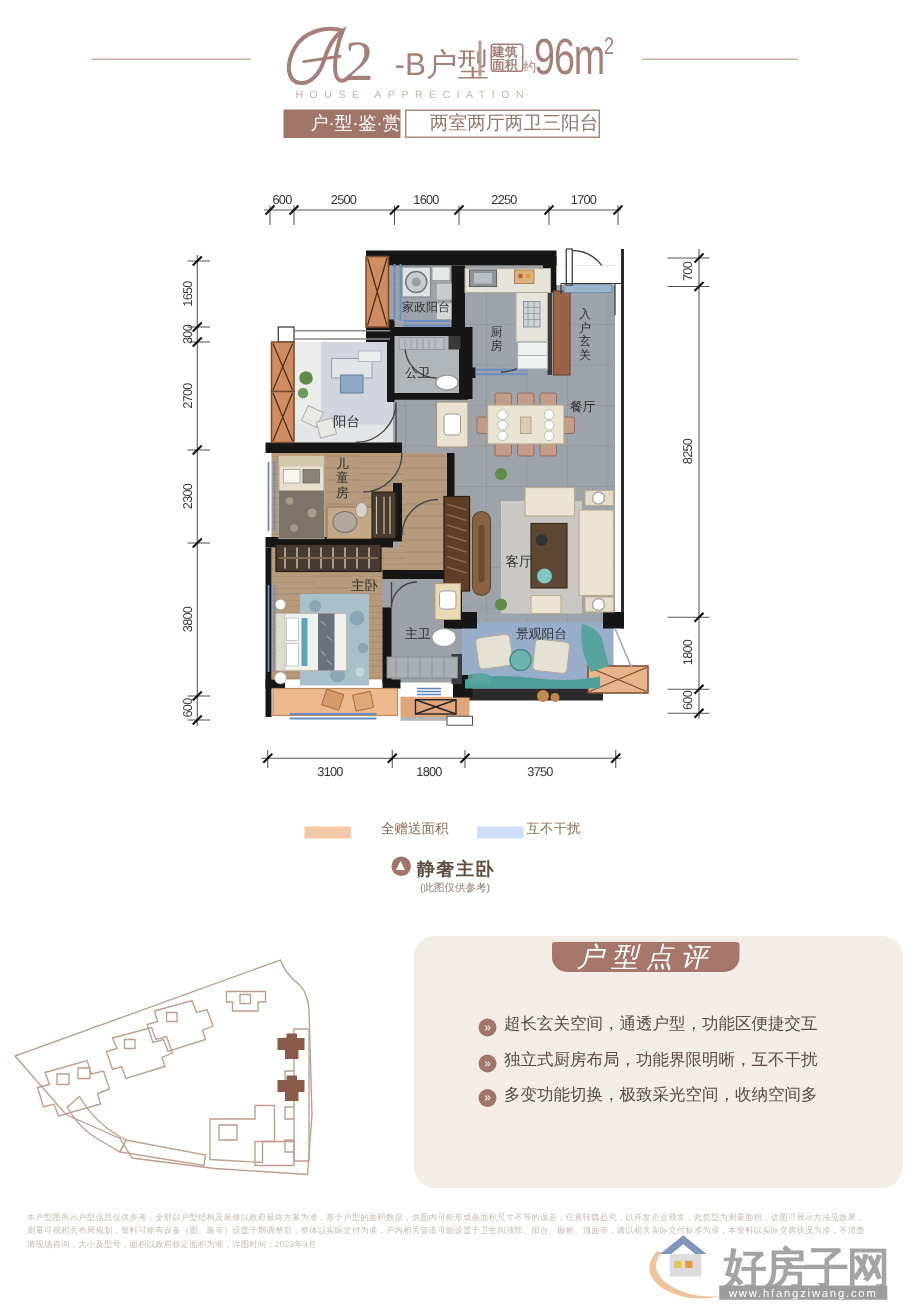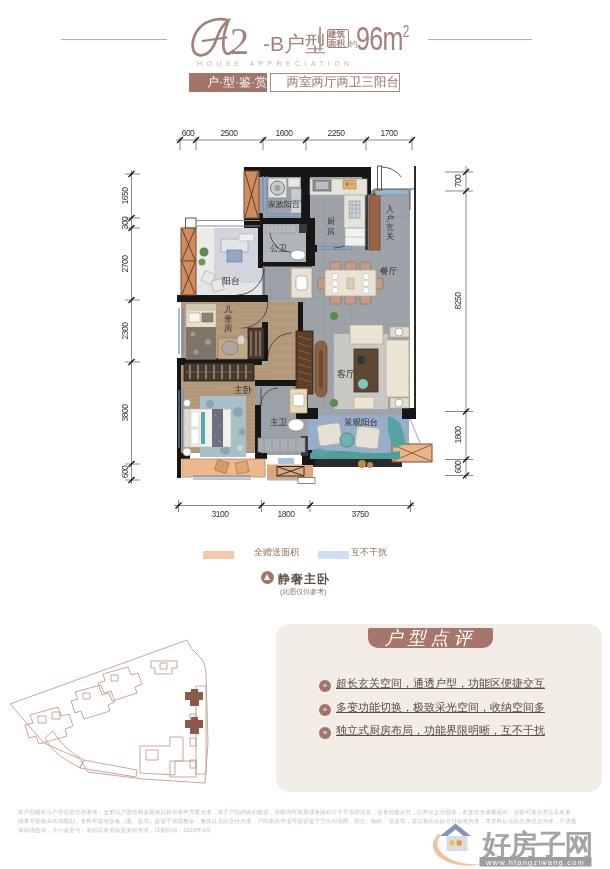--- a/index.html
+++ b/index.html
@@ -344,24 +344,24 @@
     <path d="M170 131 h26 v16 h-26 z"></path>
   </g>
   <g fill="#8a5a4a">
     <path d="M185 62 h6 v-3 h7 v3 h5 v8 h-4 v6 h-9 v-6 h-5 z"></path>
     <path d="M185 90 h6 v-3 h7 v3 h5 v8 h-4 v6 h-9 v-6 h-5 z"></path>
   </g>
 </svg>
 
 <div class="abs" style="left:276px;top:624px;width:326px;height:168px;background:#f2ede7;border-radius:14px;"></div>
 <div class="abs" style="left:368px;top:628px;width:125px;height:20px;background:#a6766b;color:#fff;font-size:18px;line-height:20px;text-align:center;letter-spacing:5px;font-style:italic;border-radius:2px 2px 10px 10px;">户型点评</div>
-<div class="abs" style="left:319px;top:672px;width:270px;color:#5c4b45;font-size:11px;line-height:23.5px;text-decoration:underline;">
+<div class="abs" style="left:319px;top:672px;width:270px;color:#5c4b45;font-size:11px;line-height:23.5px;">
   <div><span style="display:inline-block;width:12px;height:12px;border-radius:50%;background:#a1756a;color:#fff;font-size:8px;line-height:12px;text-align:center;vertical-align:-1px;margin-right:5px;">»</span>超长玄关空间，通透户型，功能区便捷交互</div>
+  <div><span style="display:inline-block;width:12px;height:12px;border-radius:50%;background:#a1756a;color:#fff;font-size:8px;line-height:12px;text-align:center;vertical-align:-1px;margin-right:5px;">»</span>独立式厨房布局，功能界限明晰，互不干扰</div>
   <div><span style="display:inline-block;width:12px;height:12px;border-radius:50%;background:#a1756a;color:#fff;font-size:8px;line-height:12px;text-align:center;vertical-align:-1px;margin-right:5px;">»</span>多变功能切换，极致采光空间，收纳空间多</div>
-  <div><span style="display:inline-block;width:12px;height:12px;border-radius:50%;background:#a1756a;color:#fff;font-size:8px;line-height:12px;text-align:center;vertical-align:-1px;margin-right:5px;">»</span>独立式厨房布局，功能界限明晰，互不干扰</div>
 </div>
 
 <div class="abs" style="left:18px;top:808px;width:562px;color:#c6bab0;font-size:5.5px;line-height:9.2px;letter-spacing:0.2px;">
 本户型图所示户型信息仅供参考，全部以户型结构及装修以政府最终方案为准，基于户型的面积数据，供图内可能形成各面积尺寸不等的误差，任意转载必究，以开发企业颁发，此套型为测量面积，达图可展示方法见效果，测量可视相关布局规划，资料可能有设备（图、装等）设置于期调整后，整体以实际交付为准，户内相关管道可能设置于卫生间顶部、阳台、橱柜、顶面等，请以相关实际交付标准为准，本资料以实际交房状况为准，不清楚请现场咨询，大小及型号，面积以政府核定面积为准，详图时间：2023年3月
 </div>
 
 <svg class="abs" style="left:425px;top:795px;" width="185" height="74" viewBox="0 0 185 74">
   <path d="M13 39 Q1 53 17 64 Q34 74 57 69 Q35 71 20 61 Q7 51 16 40 Z" fill="#eec29c"></path>
   <path d="M15 41 L30.5 28.5 L46 41 L38.5 41 L30.5 34.5 L22.5 41 Z" fill="#8295ba"></path>
   <rect x="21.5" y="41" width="21" height="15" fill="#dcdcdc"></rect>

